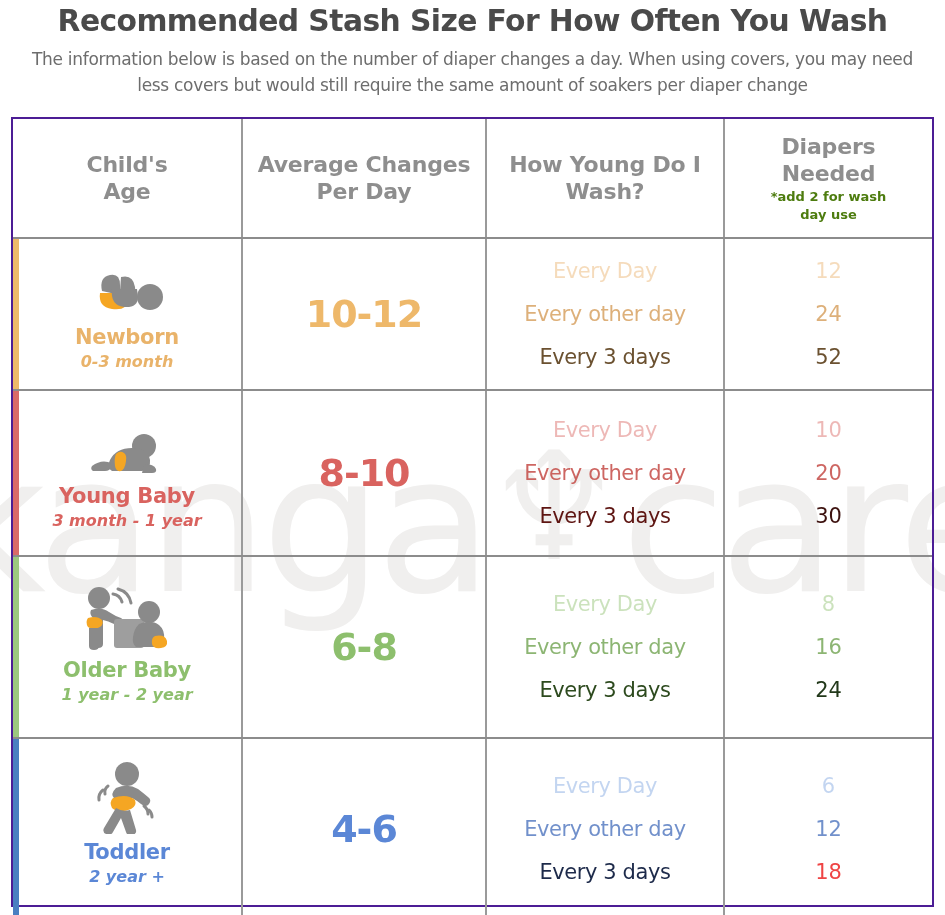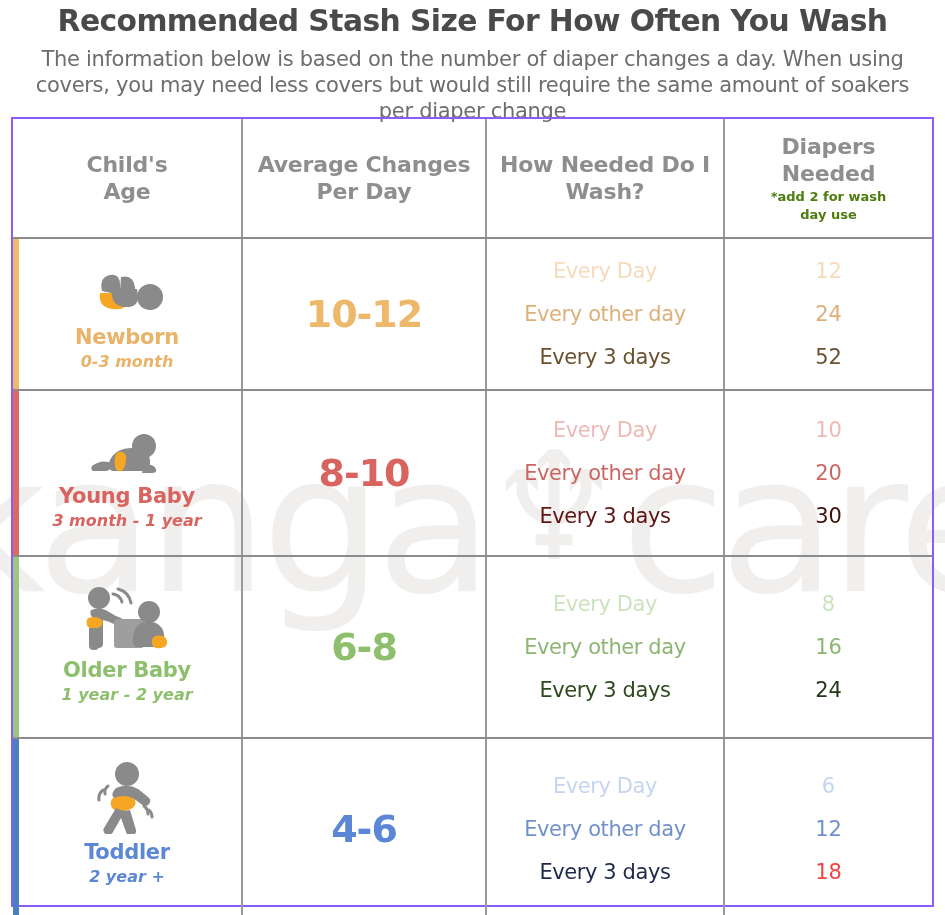--- a/index.html
+++ b/index.html
@@ -45,32 +45,32 @@
     color:#4a4a4a;
     letter-spacing:-0.6px;
     transform:scaleX(0.96);
     transform-origin:center top;
     white-space:nowrap;
   }
   .subtitle{
     position:absolute;left:20px;top:46px;width:905px;
     text-align:center;
     font-family:"DejaVu Sans", sans-serif;
-    font-size:21px;
+    font-size:17px;
     line-height:26px;
     color:#6d6d6d;
     letter-spacing:-0.3px;
   }
 
   
   .tbl{
     position:absolute;
     left:11px; top:117px;
     width:923px; height:790px;
-    border:2px solid #8b5cf6;
+    border:2px solid #4c1d95;
     box-sizing:border-box;
     z-index:2;
   }
   .row{
     display:flex;
     box-sizing:border-box;
     position:relative;
   }
   .row + .row{border-top:2px solid #8c8c8c;}
   .row.head{height:118px;}
@@ -189,21 +189,21 @@
     <div class="row head">
       <div class="cell c1">
         <div class="hd">Child's</div>
         <div class="hd">Age</div>
       </div>
       <div class="cell c2">
         <div class="hd">Average Changes</div>
         <div class="hd">Per Day</div>
       </div>
       <div class="cell c3">
-        <div class="hd">How Needed Do I</div>
+        <div class="hd">How Young Do I</div>
         <div class="hd">Wash?</div>
       </div>
       <div class="cell c4">
         <div class="hd">Diapers</div>
         <div class="hd">Needed</div>
         <div class="hd-sub">*add 2 for wash</div>
         <div class="hd-sub">day use</div>
       </div>
     </div>
 

